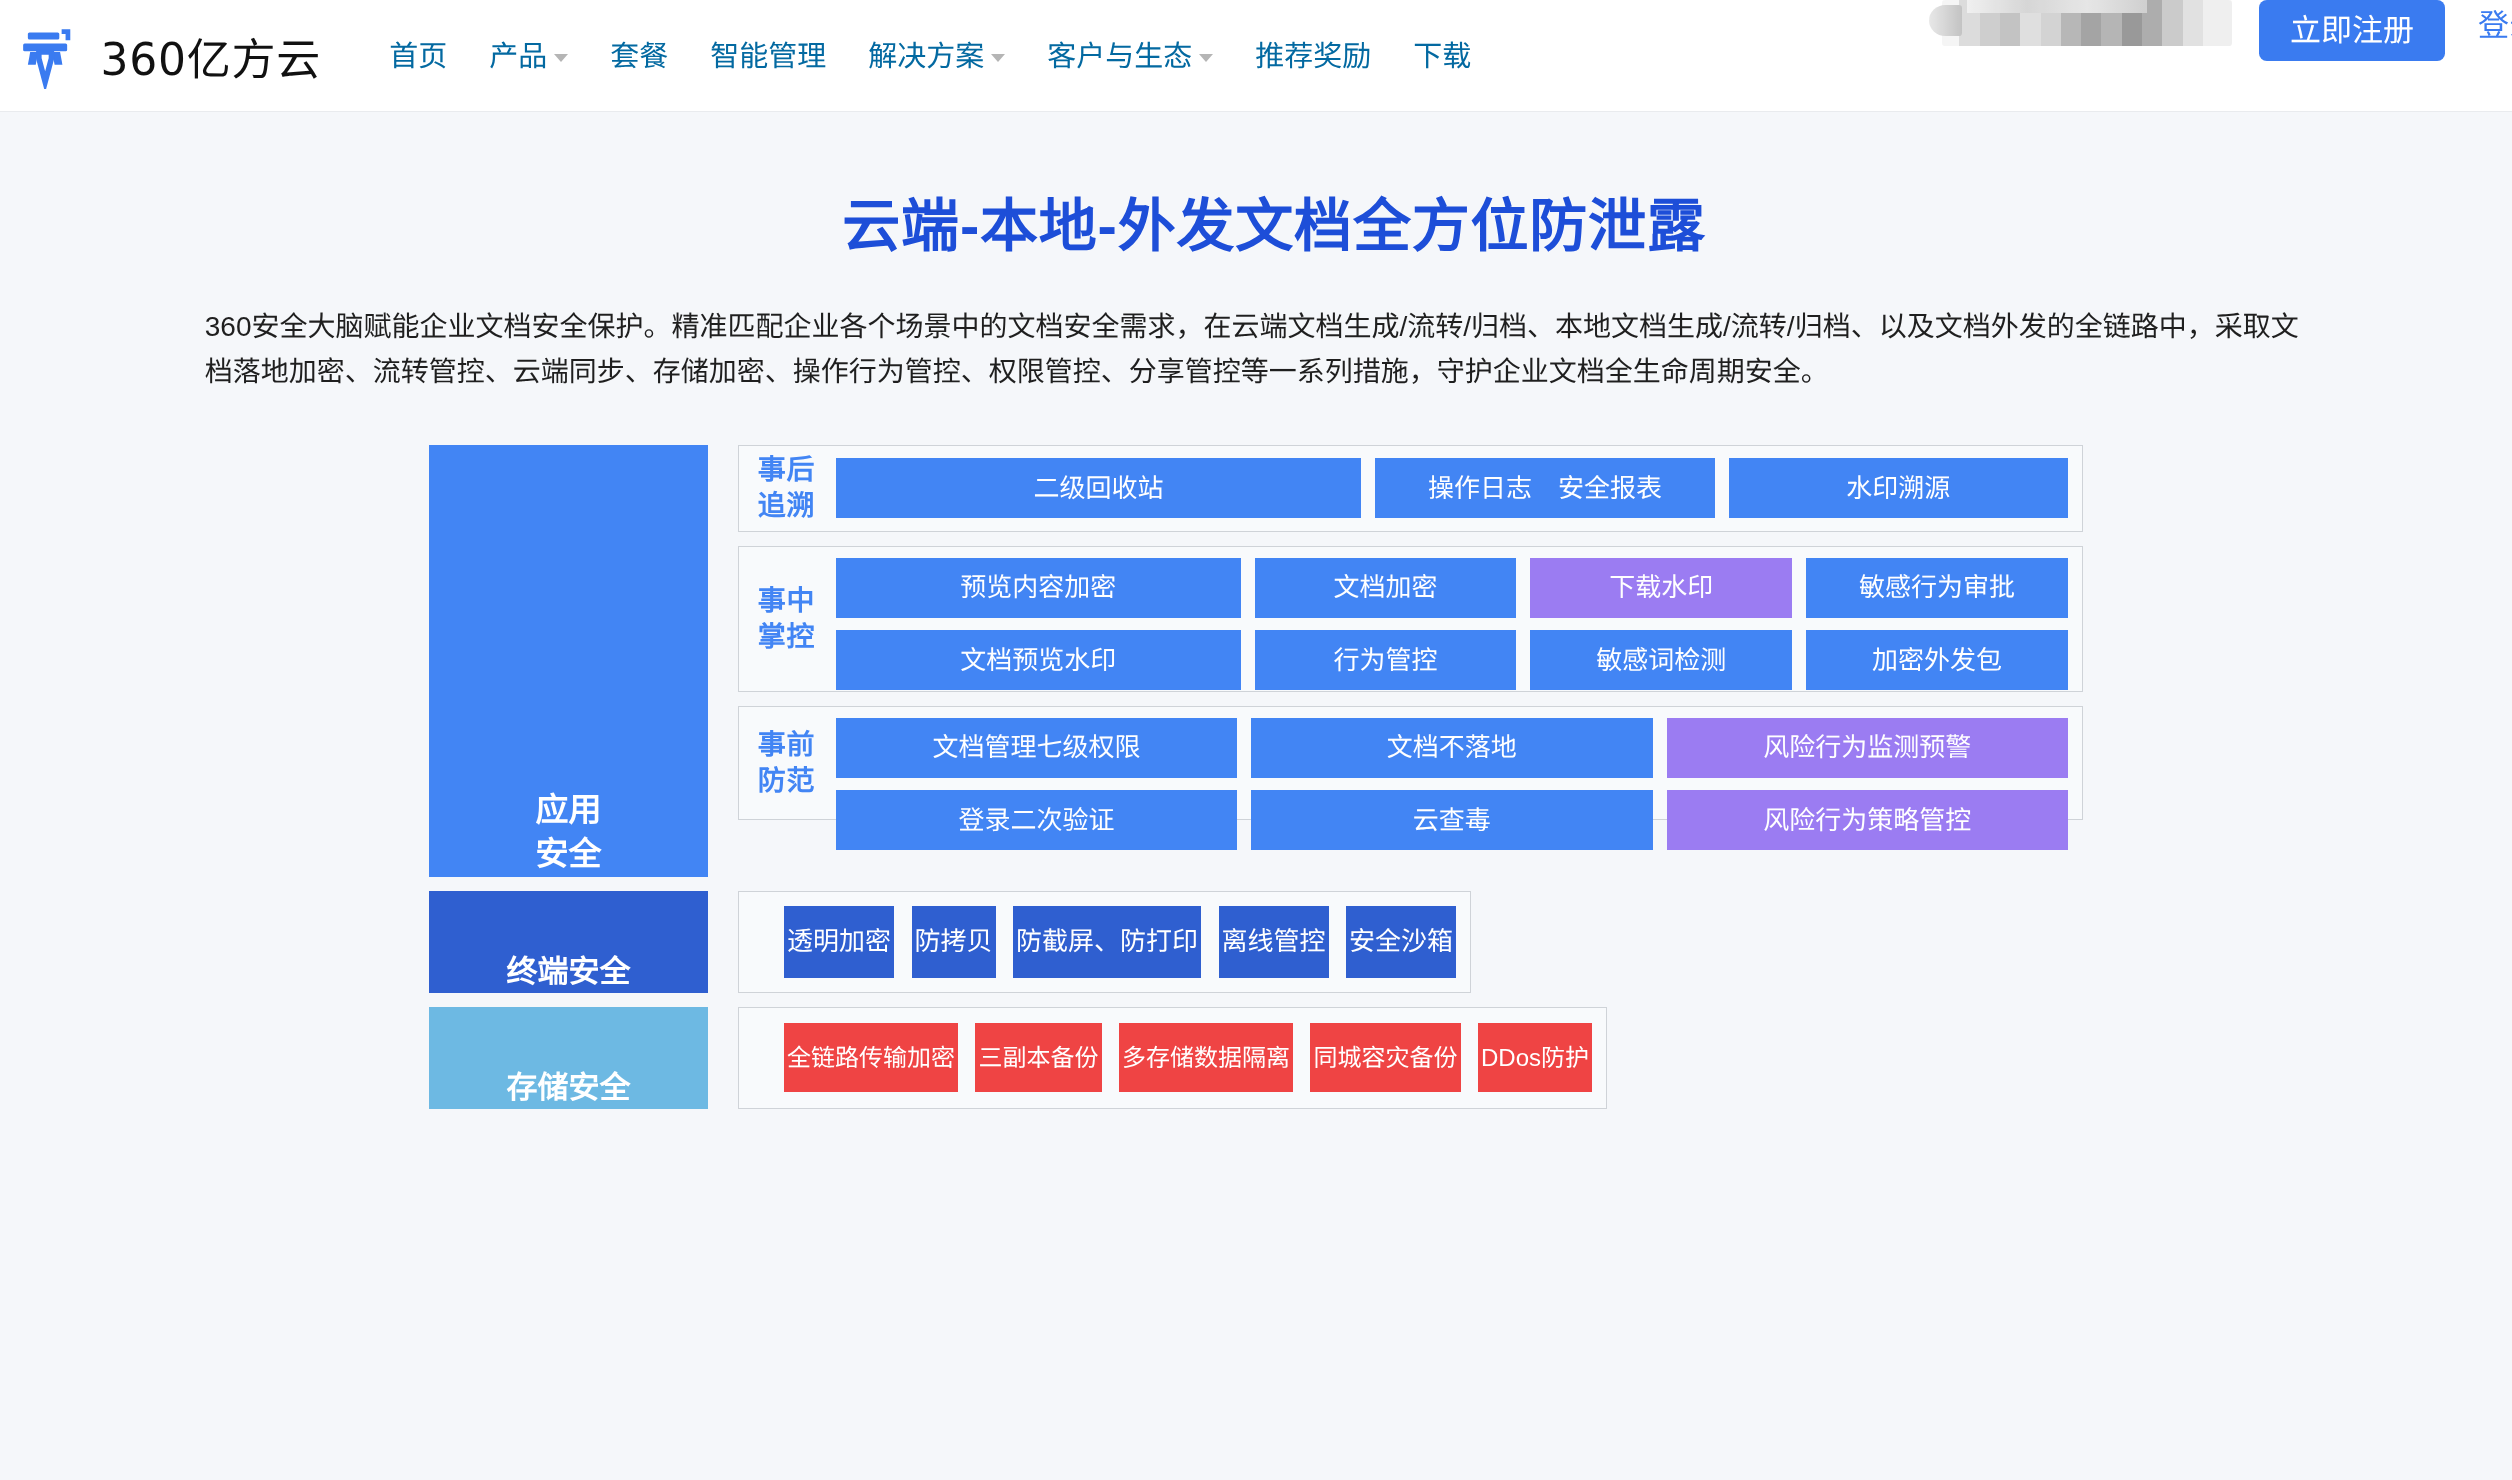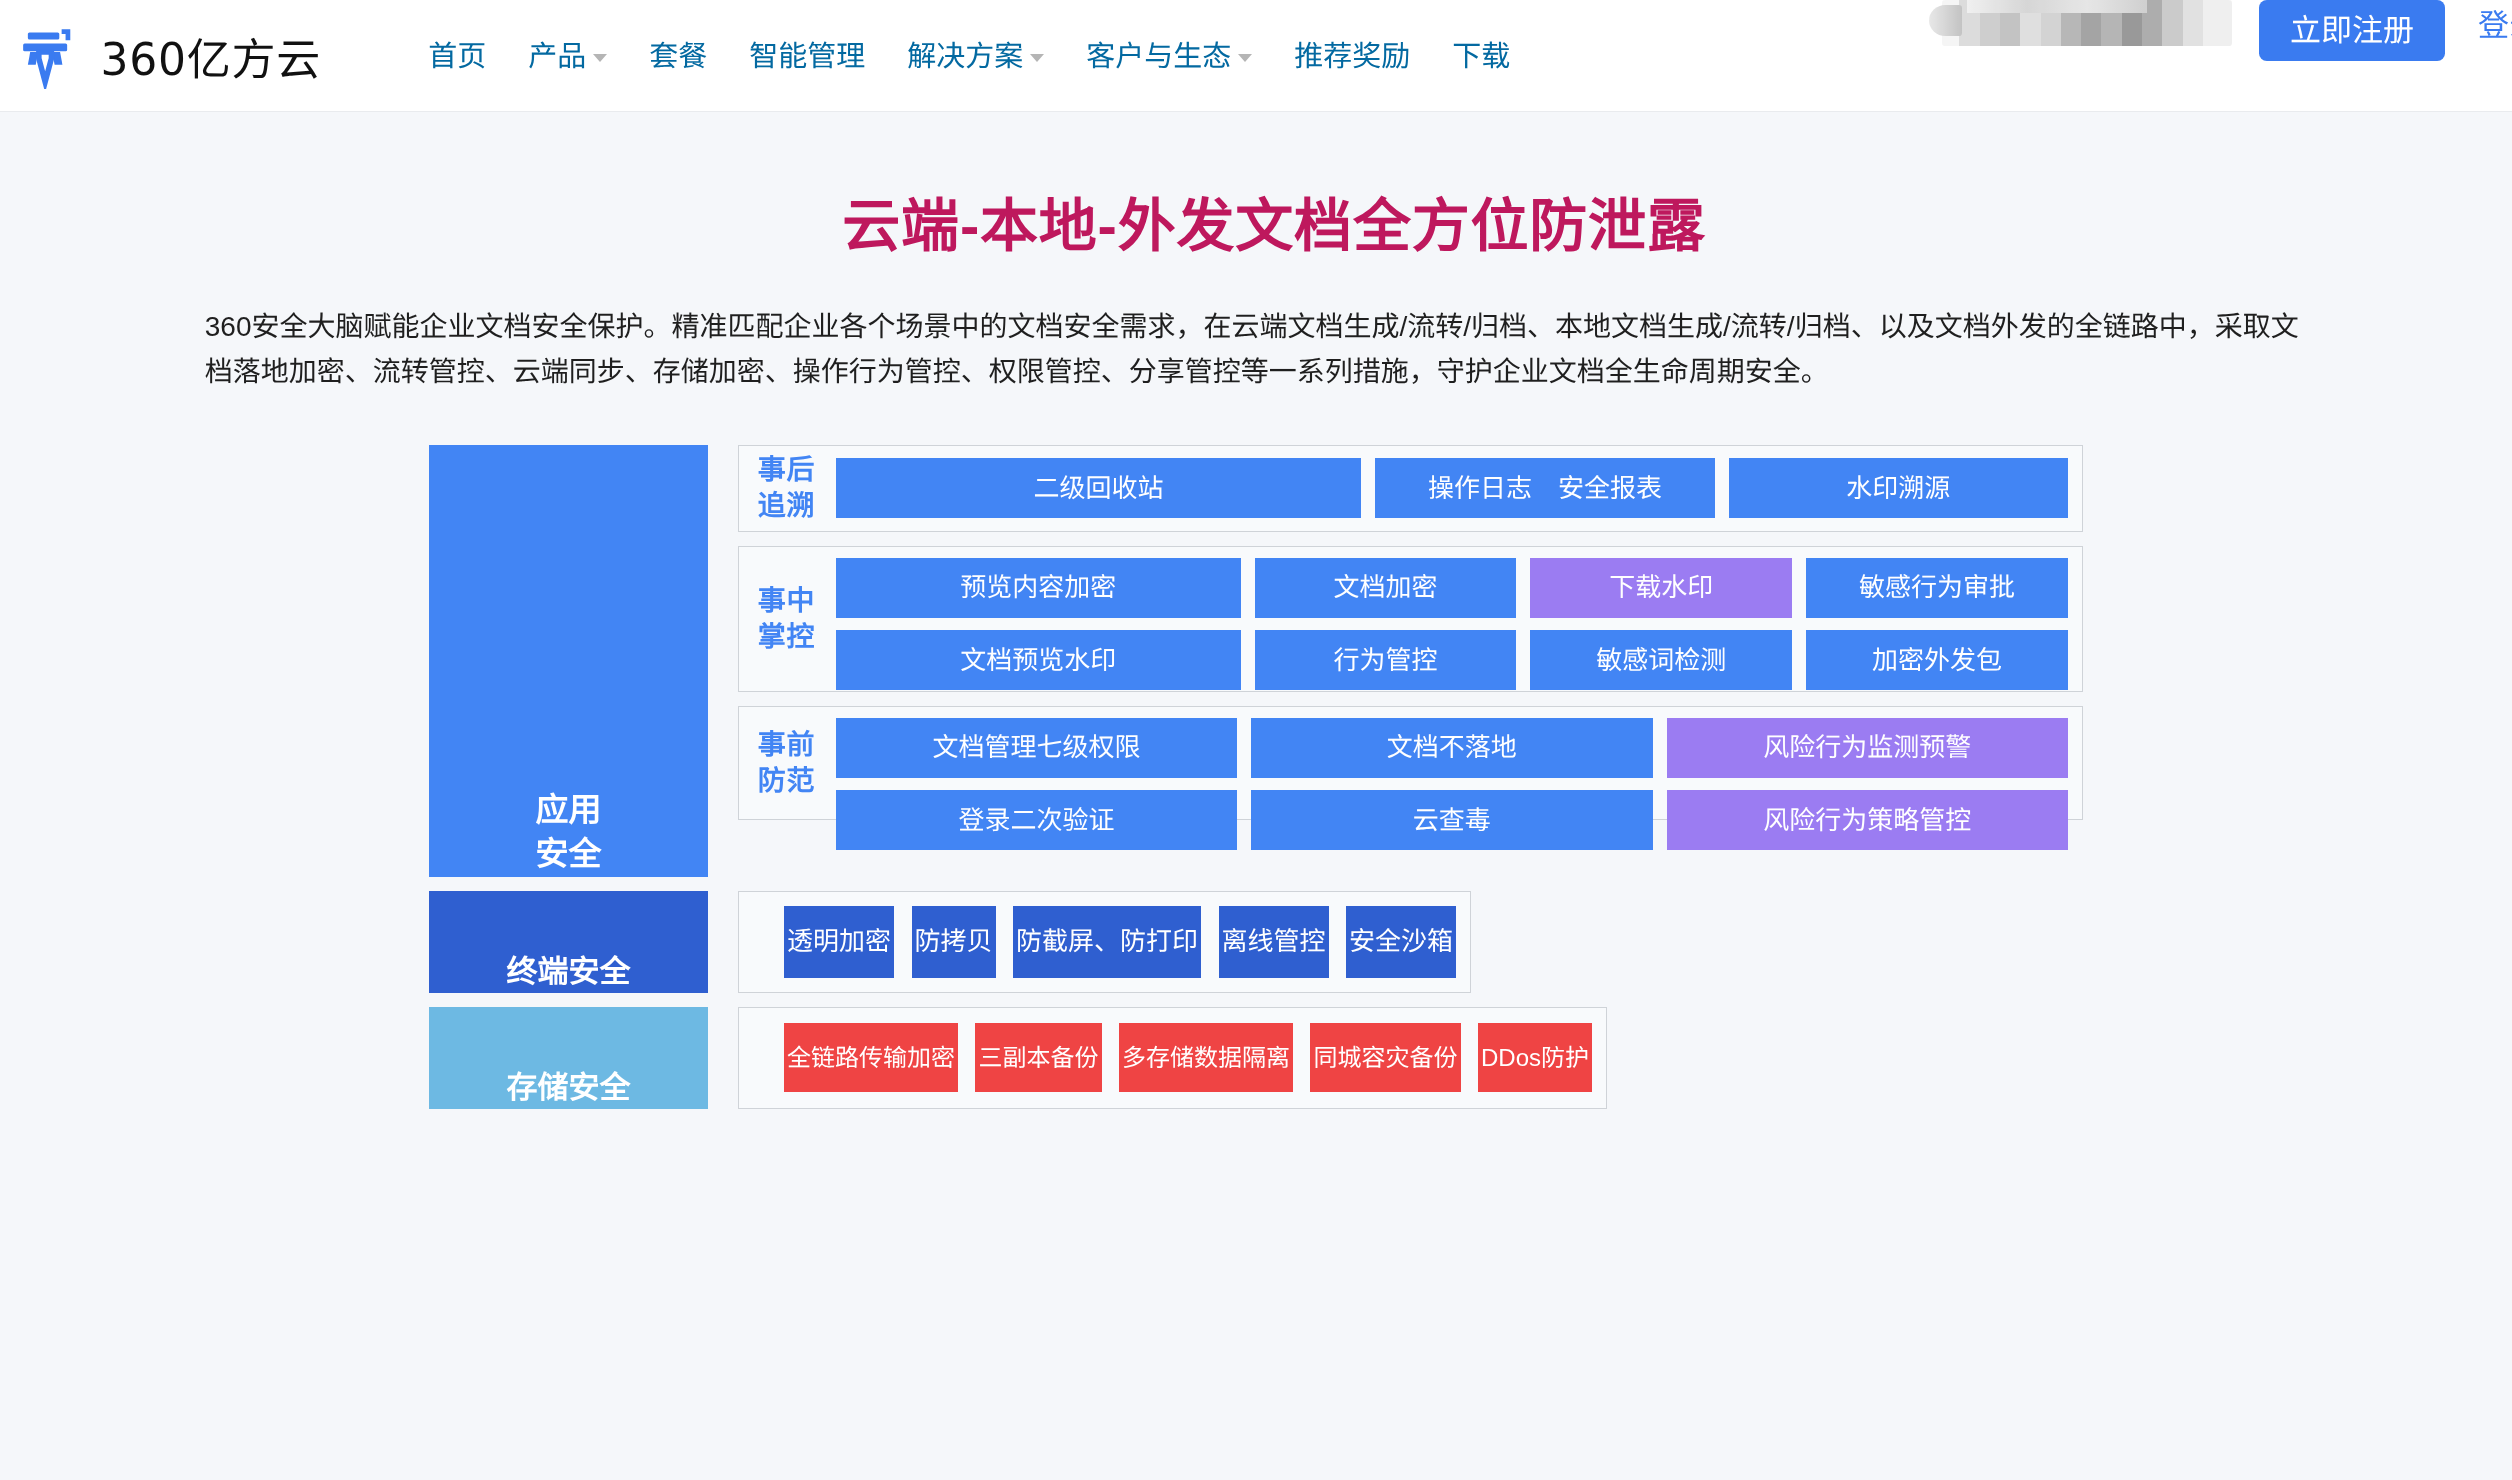--- a/index.html
+++ b/index.html
@@ -16,21 +16,20 @@
   
   .site-header {
     position: relative;
     width: 2512px;
     height: 112px;
     background: #ffffff;
     border-bottom: 0.8px solid #e9ebee;
     display: flex;
     align-items: center;
     padding-left: 20.4px;
-    gap: 39px;
   }
 
   .brand {
     display: flex;
     align-items: center;
     gap: 14px;
     flex: 0 0 auto;
     margin-right: 47px;
   }
 
@@ -150,21 +149,21 @@
     width: 2512px;
     height: 1368px;
     background: #f5f7fa;
     padding-top: 67px;
   }
 
   .hero-title {
     text-align: center;
     font-size: 58px;
     font-weight: bold;
-    color: #be185d;
+    color: #1d4ed8;
     letter-spacing: 0.8px;
     margin-bottom: 41px;
     margin-left: 36px;
   }
 
   .hero-desc {
     width: 2118px;
     margin: 0 auto;
     font-size: 28px;
     line-height: 1.62;

